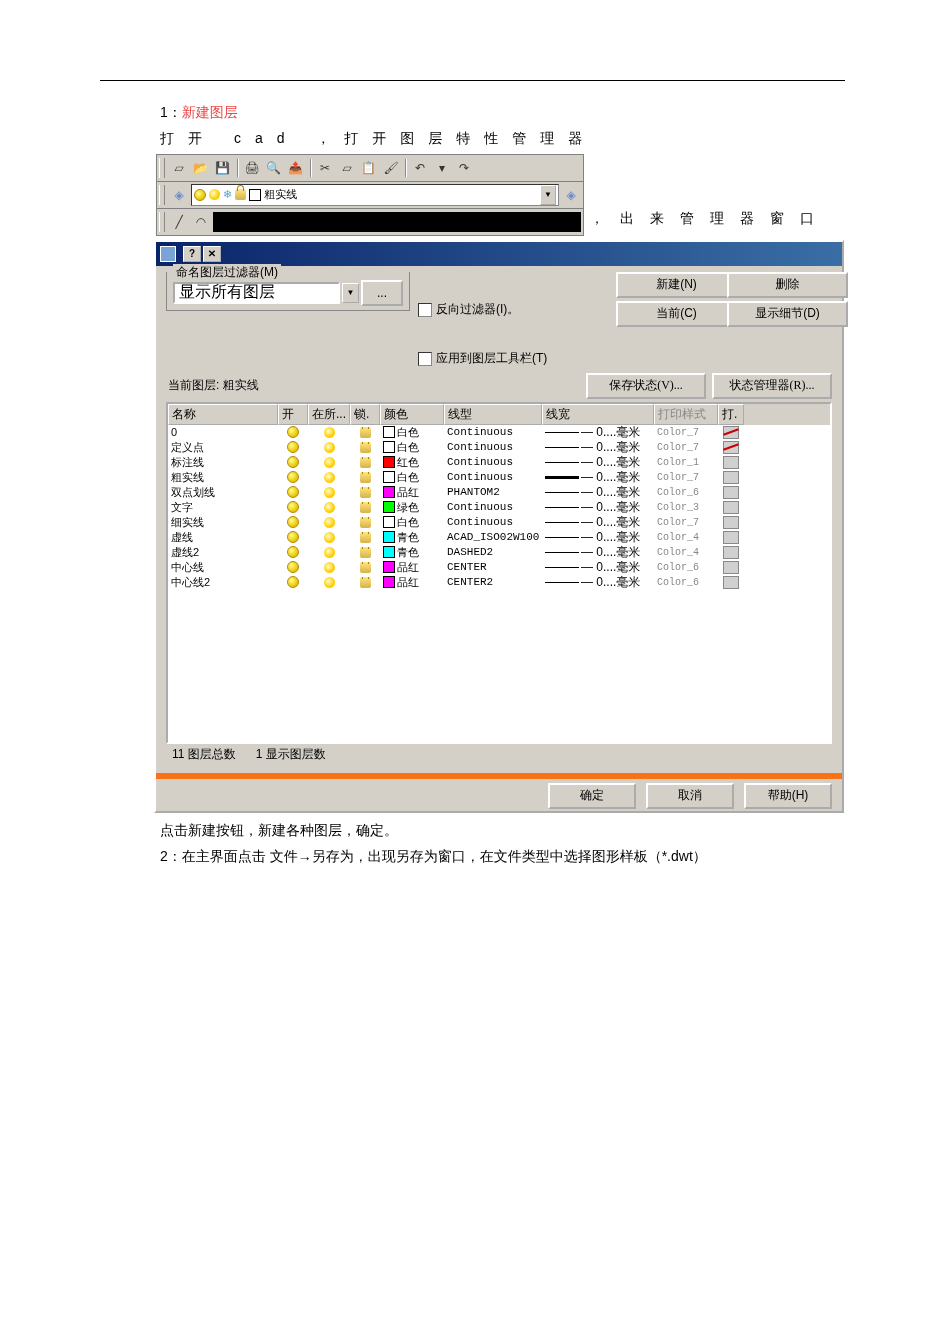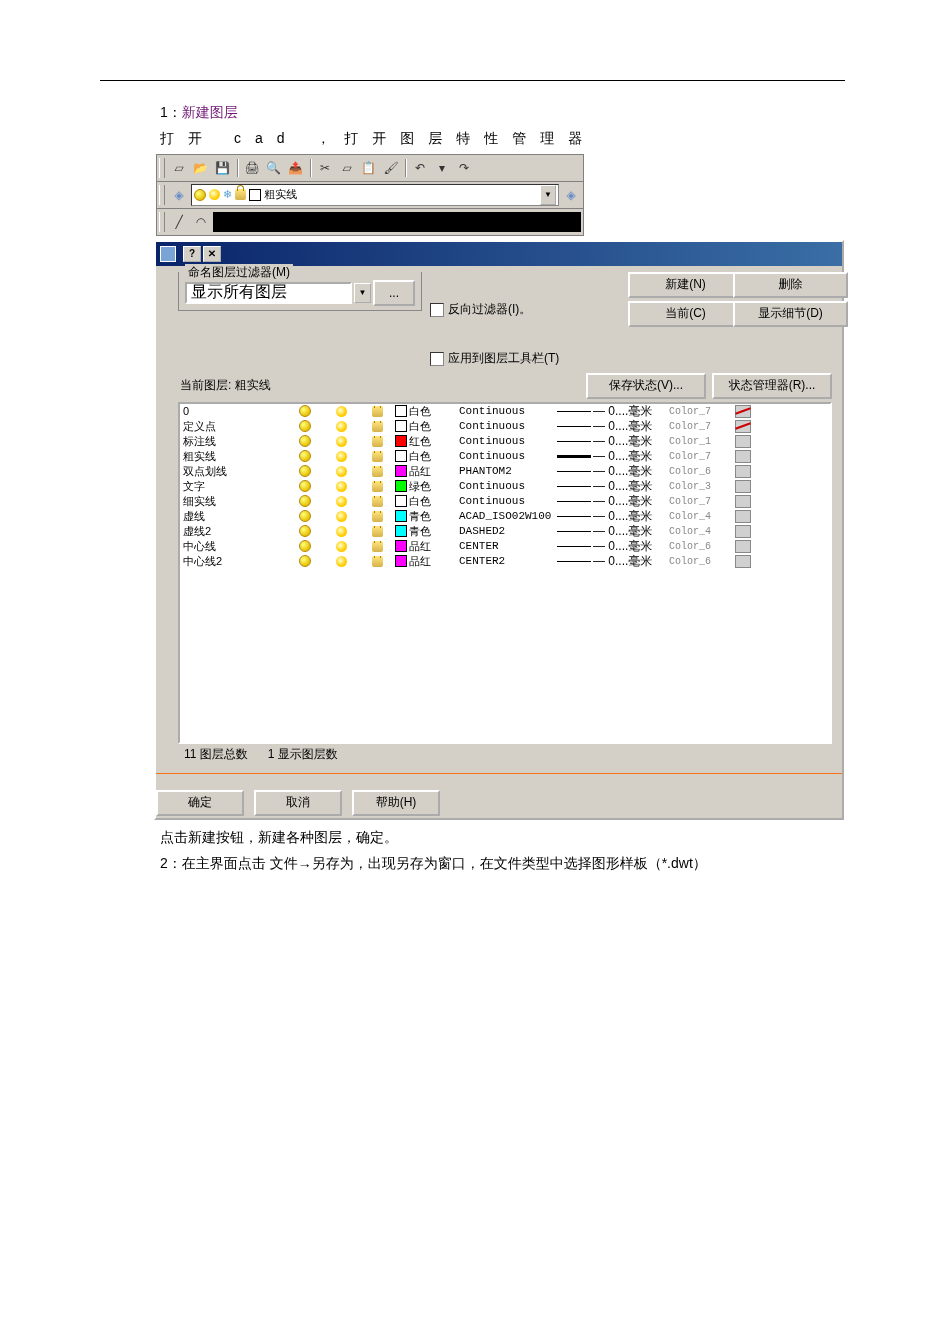--- a/index.html
+++ b/index.html
@@ -131,21 +131,21 @@
     background: #d4d0c8;
     border: 1px outset #fff;
     color: #000;
     font-size: 10px;
     font-weight: bold;
     display: flex; align-items: center; justify-content: center;
     margin-left: 2px;
     font-family: Arial;
   }
 
-  .dlg-body { padding: 6px 10px 8px 22px; }
+  .dlg-body { padding: 6px 10px 8px 10px; }
 
   .top-grid {
     display: grid;
     grid-template-columns: 244px 190px 1fr;
     gap: 4px 8px;
     align-items: start;
   }
   .group-filter {
     border: 1px solid #888;
     border-top: none;
@@ -212,21 +212,21 @@
   .btn-col .btn { width: 100%; }
 
   .cur-row {
     margin-top: 3px;
     display: flex;
     justify-content: space-between;
     align-items: center;
   }
   .cur-label { font-size: 12px; padding-left: 2px; }
   .cur-btns { display: flex; gap: 6px; }
-  .cur-btns .btn { width: 104px; }
+  .cur-btns .btn { width: 104px; font-family: Liberation Serif, serif; }
 
   .list {
     margin-top: 3px;
     background: #fff;
     border: 2px inset #fff;
     height: 338px;
     overflow: hidden;
     font-size: 12px;
   }
   .list-header {
@@ -327,38 +327,39 @@
     transform: rotate(-20deg);
   }
 
   .list-footer {
     padding: 2px 6px;
     font-size: 12px;
   }
 
   .dlg-buttons {
     display: flex;
+    justify-content: flex-end;
     gap: 10px;
-    padding: 16px 10px 2px 0;
-    border-top: 1px solid #f97316;
+    padding: 4px 10px 2px 0;
+    border-top: 6px solid #f97316;
   }
   .dlg-buttons .btn { width: 72px; }
 
   .after-text {
     margin-top: 6px;
   }
 </style>
 </head>
 <body>
 
 <div class="page">
   <div class="hr-top"></div>
 
   <div class="line indent1">
-    <span>1：</span><span style="color:#701a75">新建图层</span>
+    <span>1：</span><span style="color:#ef4444">新建图层</span>
   </div>
 
   <div class="line justify-partial">打开 cad ，打开图层特性管理器</div>
 
   <div class="inline-row">
     <div class="toolbar-block">
       <div class="tb-row">
         <div class="grip"></div>
         <div class="tb-btn">▱</div>
         <div class="tb-btn" style="color:#d6a200">📂</div>
@@ -391,20 +392,23 @@
         </div>
         <div class="tb-btn" style="color:#6a8cc7">◈</div>
       </div>
       <div class="tb-row">
         <div class="grip"></div>
         <div class="tb-btn">╱</div>
         <div class="tb-btn">◠</div>
         <div class="black-strip"></div>
       </div>
     </div>
+    <div class="line" style="padding-bottom:2px;">
+      <span class="justify-right">，出来管理器窗口</span>
+    </div>
   </div>
 
   <div class="dialog" style="margin-top:4px;">
     <div class="titlebar">
       <div class="title-icon"></div>
       <div class="win-btn">?</div>
       <div class="win-btn">✕</div>
     </div>
 
     <div class="dlg-body">
@@ -439,20 +443,31 @@
 
       <div class="cur-row">
         <div class="cur-label">当前图层:  粗实线</div>
         <div class="cur-btns">
           <div class="btn">保存状态(V)...</div>
           <div class="btn">状态管理器(R)...</div>
         </div>
       </div>
 
       <div class="list">
+        <div class="list-header">
+          <div class="col c-name">名称</div>
+          <div class="col c-on">开</div>
+          <div class="col c-all">在所...</div>
+          <div class="col c-lock">锁.</div>
+          <div class="col c-color">颜色</div>
+          <div class="col c-ltype">线型</div>
+          <div class="col c-lw">线宽</div>
+          <div class="col c-pstyle">打印样式</div>
+          <div class="col c-plot">打.</div>
+        </div>
         <div class="list-body" id="layer-rows">
             <div class="row">
               <div class="c-name">0</div>
               <div class="c-on">
                 <span class="bulb"></span>
               </div>
               <div class="c-all">
                 <span class="sun"></span>
               </div>
               <div class="c-lock">

